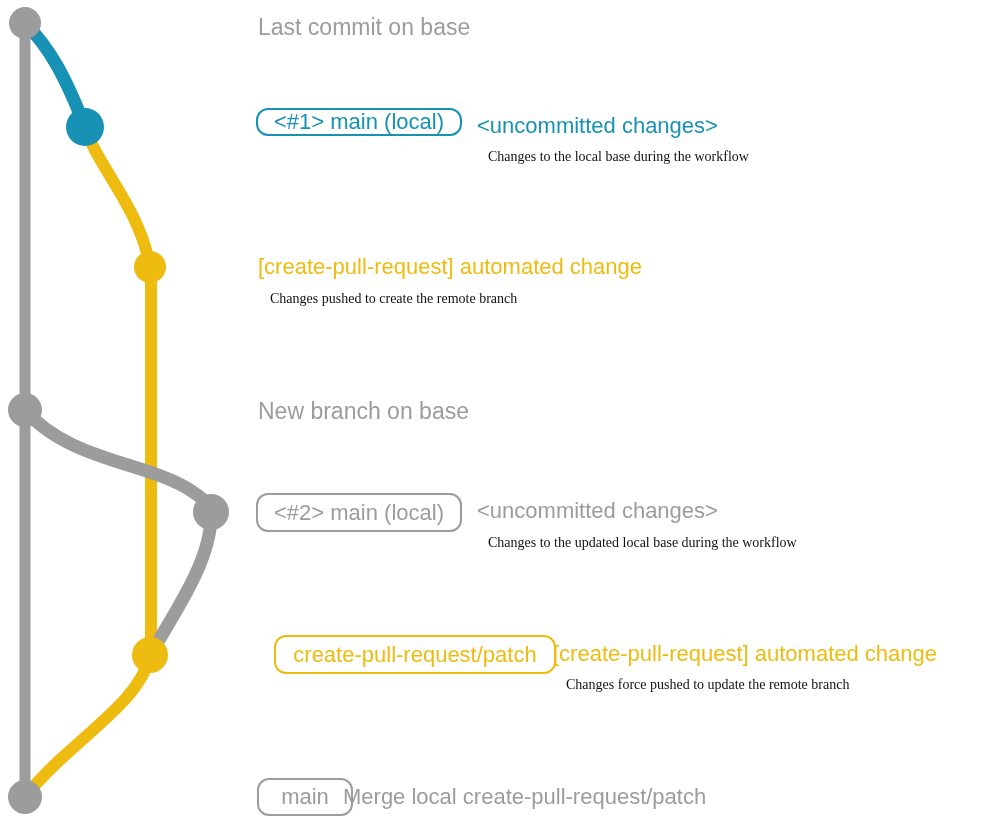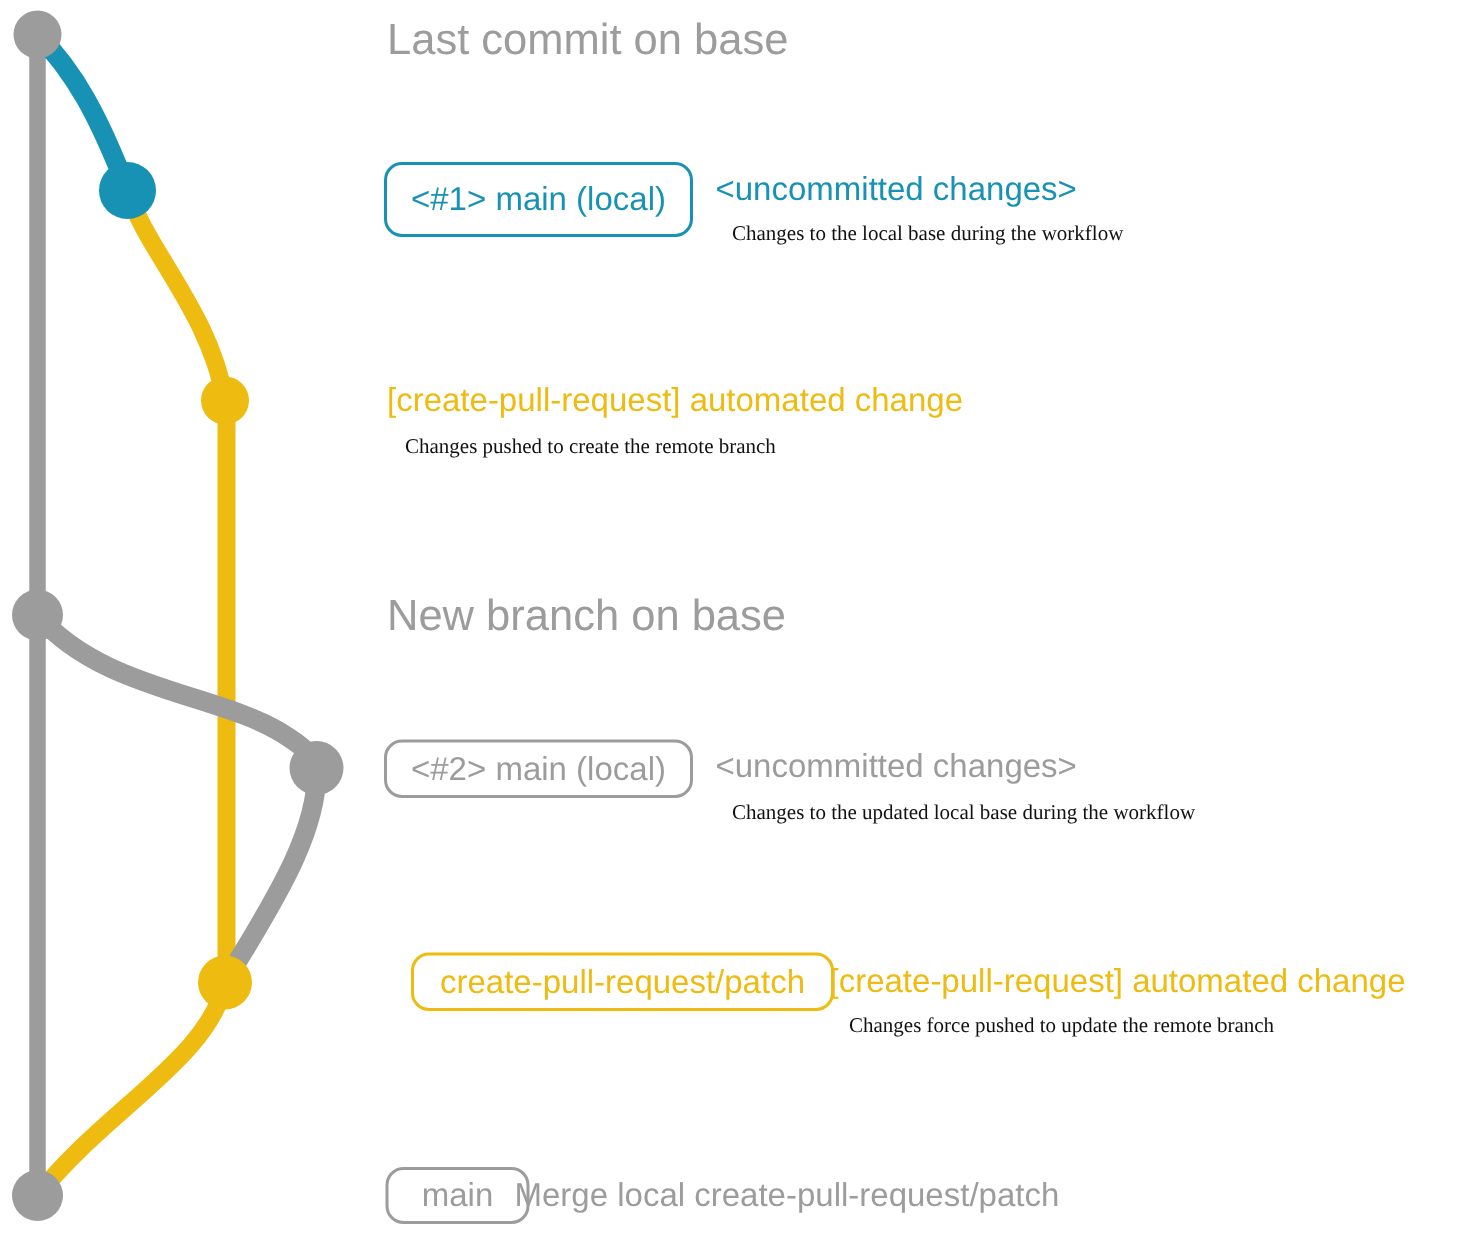--- a/index.html
+++ b/index.html
@@ -25,21 +25,21 @@
   .graph-svg path { fill: none; }
   .stroke-gray   { stroke: var(--gray); }
   .stroke-teal   { stroke: var(--teal); }
   .stroke-yellow { stroke: var(--yellow); }
   .fill-gray   { fill: var(--gray); }
   .fill-teal   { fill: var(--teal); }
   .fill-yellow { fill: var(--yellow); }
 
   .heading {
     position: absolute;
-    font-size: 29px;
+    font-size: 23px;
     line-height: 28px;
     color: var(--gray);
     white-space: nowrap;
   }
   .msg {
     position: absolute;
     font-size: 22px;
     line-height: 28px;
     white-space: nowrap;
   }
@@ -91,21 +91,21 @@
     <circle cx="85" cy="127" r="19" class="fill-teal"></circle>
     <circle cx="150" cy="267" r="16" class="fill-yellow"></circle>
     <circle cx="25" cy="410" r="17" class="fill-gray"></circle>
     <circle cx="211" cy="512" r="18" class="fill-gray"></circle>
     <circle cx="150" cy="655" r="18" class="fill-yellow"></circle>
     <circle cx="25" cy="797" r="17" class="fill-gray"></circle>
   </svg>
 
   <div class="heading" style="left:258px; top:13px;">Last commit on base</div>
 
-  <div class="badge teal" style="left:256px; top:108px; width:206px; height:50px;">
+  <div class="badge teal" style="left:256px; top:108px; width:206px; height:28px;">
     <span>&lt;#1&gt; main (local)</span>
   </div>
   <div class="msg teal" style="left:477px; top:112px;">&lt;uncommitted changes&gt;</div>
   <div class="note" style="left:488px; top:145px;">Changes to the local base during the workflow</div>
 
   <div class="msg yellow" style="left:258px; top:253px;">[create-pull-request] automated change</div>
   <div class="note" style="left:270px; top:287px;">Changes pushed to create the remote branch</div>
 
   <div class="heading" style="left:258px; top:397px;">New branch on base</div>
 

